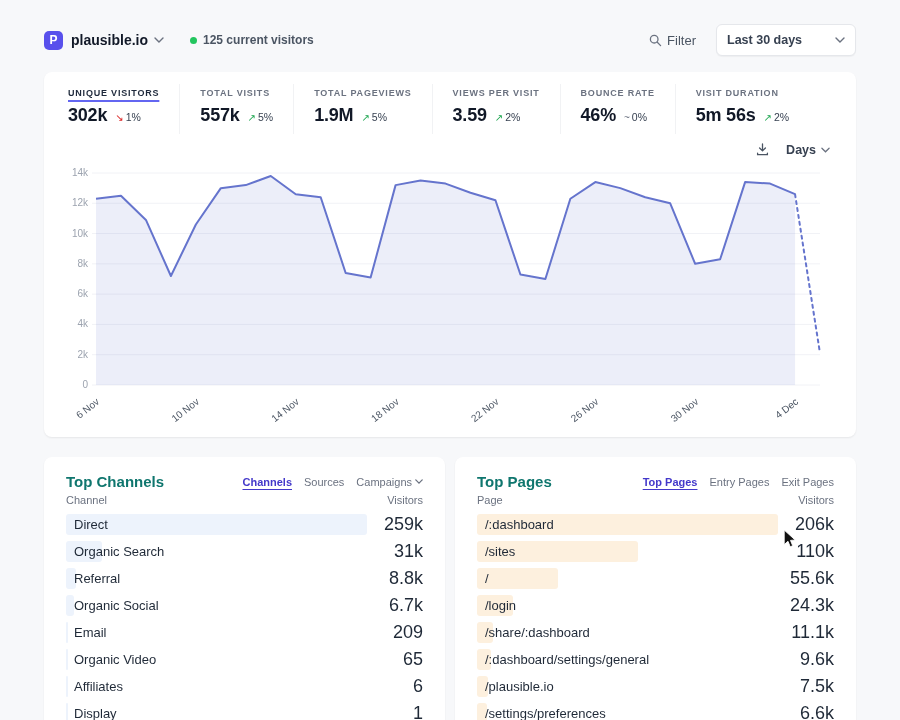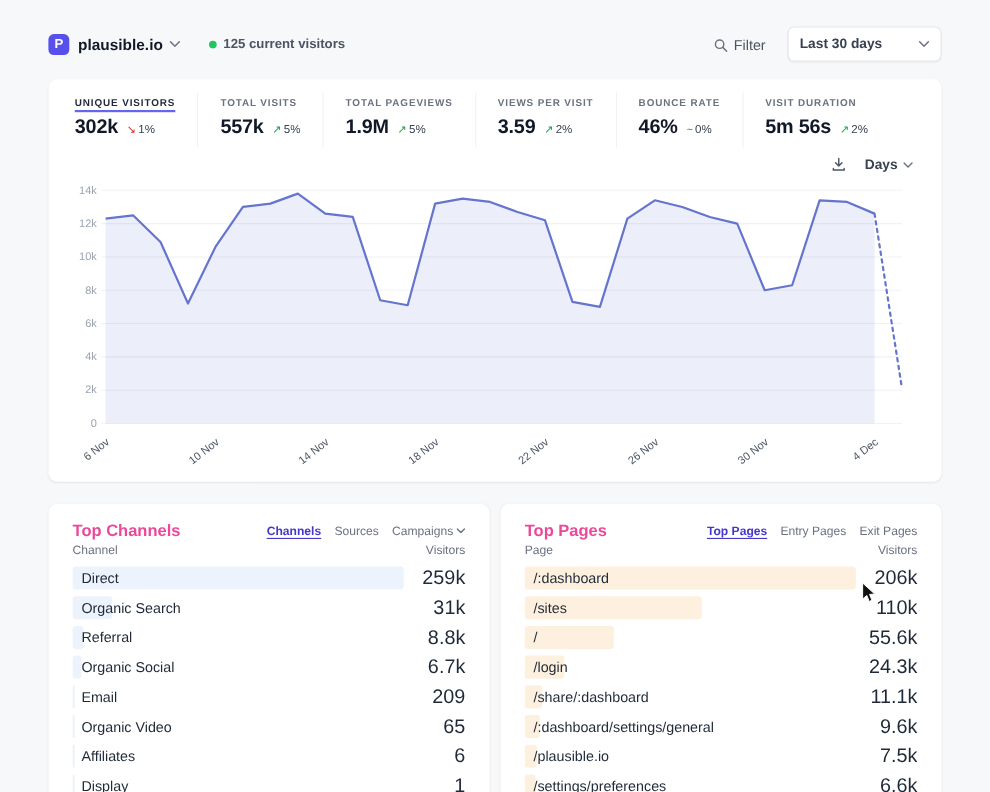--- a/index.html
+++ b/index.html
@@ -8,21 +8,21 @@
 
   
   .topbar{display:flex;align-items:center;padding:24px 44px 16px 44px}
   .site-picker{display:flex;align-items:center;cursor:pointer}
   .logo{width:19px;height:19px;border-radius:5px;background:#5850ec;color:#fff;font-weight:700;font-size:12px;display:flex;align-items:center;justify-content:center}
   .site-name{font-weight:700;font-size:14px;margin-left:8px;color:#111827}
   .chev{display:inline-flex;margin-left:6px}
   .visitors{display:flex;align-items:center;margin-left:26px;font-size:12px;color:#4b5563;font-weight:600}
   .dot{width:7px;height:7px;border-radius:50%;background:#22c55e;margin-right:6px}
   .spacer{flex:1}
-  .filter{display:flex;align-items:flex-end;font-size:13px;color:#4b5563;margin-right:20px;cursor:pointer}
+  .filter{display:flex;align-items:center;font-size:13px;color:#4b5563;margin-right:20px;cursor:pointer}
   .filter svg{margin-right:5px}
   .datebox{background:#fff;border:1px solid #e5e7eb;border-radius:6px;height:32px;width:140px;display:flex;align-items:center;justify-content:space-between;padding:0 10px;font-size:12.5px;font-weight:600;color:#374151;box-shadow:0 1px 1px rgba(0,0,0,.04);cursor:pointer}
 
   
   .main-card{margin:0 44px;background:#fff;border-radius:8px;box-shadow:0 1px 2px rgba(0,0,0,.07);padding:12px 20px 4px}
   .stats{display:flex}
   .stat{padding:4px 20px 8px;border-left:1px solid #f1f2f4;cursor:pointer}
   .stat:first-child{border-left:none;padding-left:4px}
   .stat-label{font-size:9px;font-weight:700;letter-spacing:.8px;color:#6b7280;text-transform:uppercase;white-space:nowrap}
   .stat.active .stat-label{color:#1e293b;text-decoration:underline;text-decoration-color:#6366f1;text-decoration-thickness:2px;text-underline-offset:4px}
@@ -36,21 +36,21 @@
   .interval{display:flex;align-items:center;gap:5px;font-weight:600;font-size:12.5px;color:#374151;cursor:pointer}
   .dl-btn{display:flex;align-items:center;cursor:pointer}
   .chart-wrap{padding:2px 0 0}
   .ylab{font-size:10px;fill:#9ca3af}
   .xlab{font-size:10px;fill:#4b5563}
 
   
   .bottom-grid{display:grid;grid-template-columns:1fr 1fr;gap:10px;margin:20px 44px 0}
   .card{background:#fff;border-radius:8px;box-shadow:0 1px 2px rgba(0,0,0,.07);padding:16px 22px;min-height:310px}
   .card-head{display:flex;align-items:center;justify-content:space-between}
-  .card-title{font-size:15px;font-weight:700;color:#ec4899}
+  .card-title{font-size:15px;font-weight:700;color:#0f766e}
   .tabs{display:flex;align-items:center;gap:12px;font-size:11px;color:#6b7280}
   .tab{cursor:pointer;display:flex;align-items:center;gap:3px;white-space:nowrap}
   .tab.active{color:#4338ca;font-weight:700;text-decoration:underline;text-underline-offset:3px}
   .thead{display:flex;justify-content:space-between;font-size:11px;color:#6b7280;margin:4px 0 8px}
   .thead .vh{width:56px;text-align:right}
   .t-row{display:flex;align-items:center;margin-bottom:6px;cursor:pointer}
   .bar-cell{flex:1;position:relative;height:21px}
   .bar{position:absolute;left:0;top:0;height:100%;border-radius:3px}
   .row-label{position:relative;font-size:13px;line-height:21px;padding-left:8px;color:#1f2937}
   .row-value{width:56px;text-align:right;font-size:18px;color:#1f2937}

